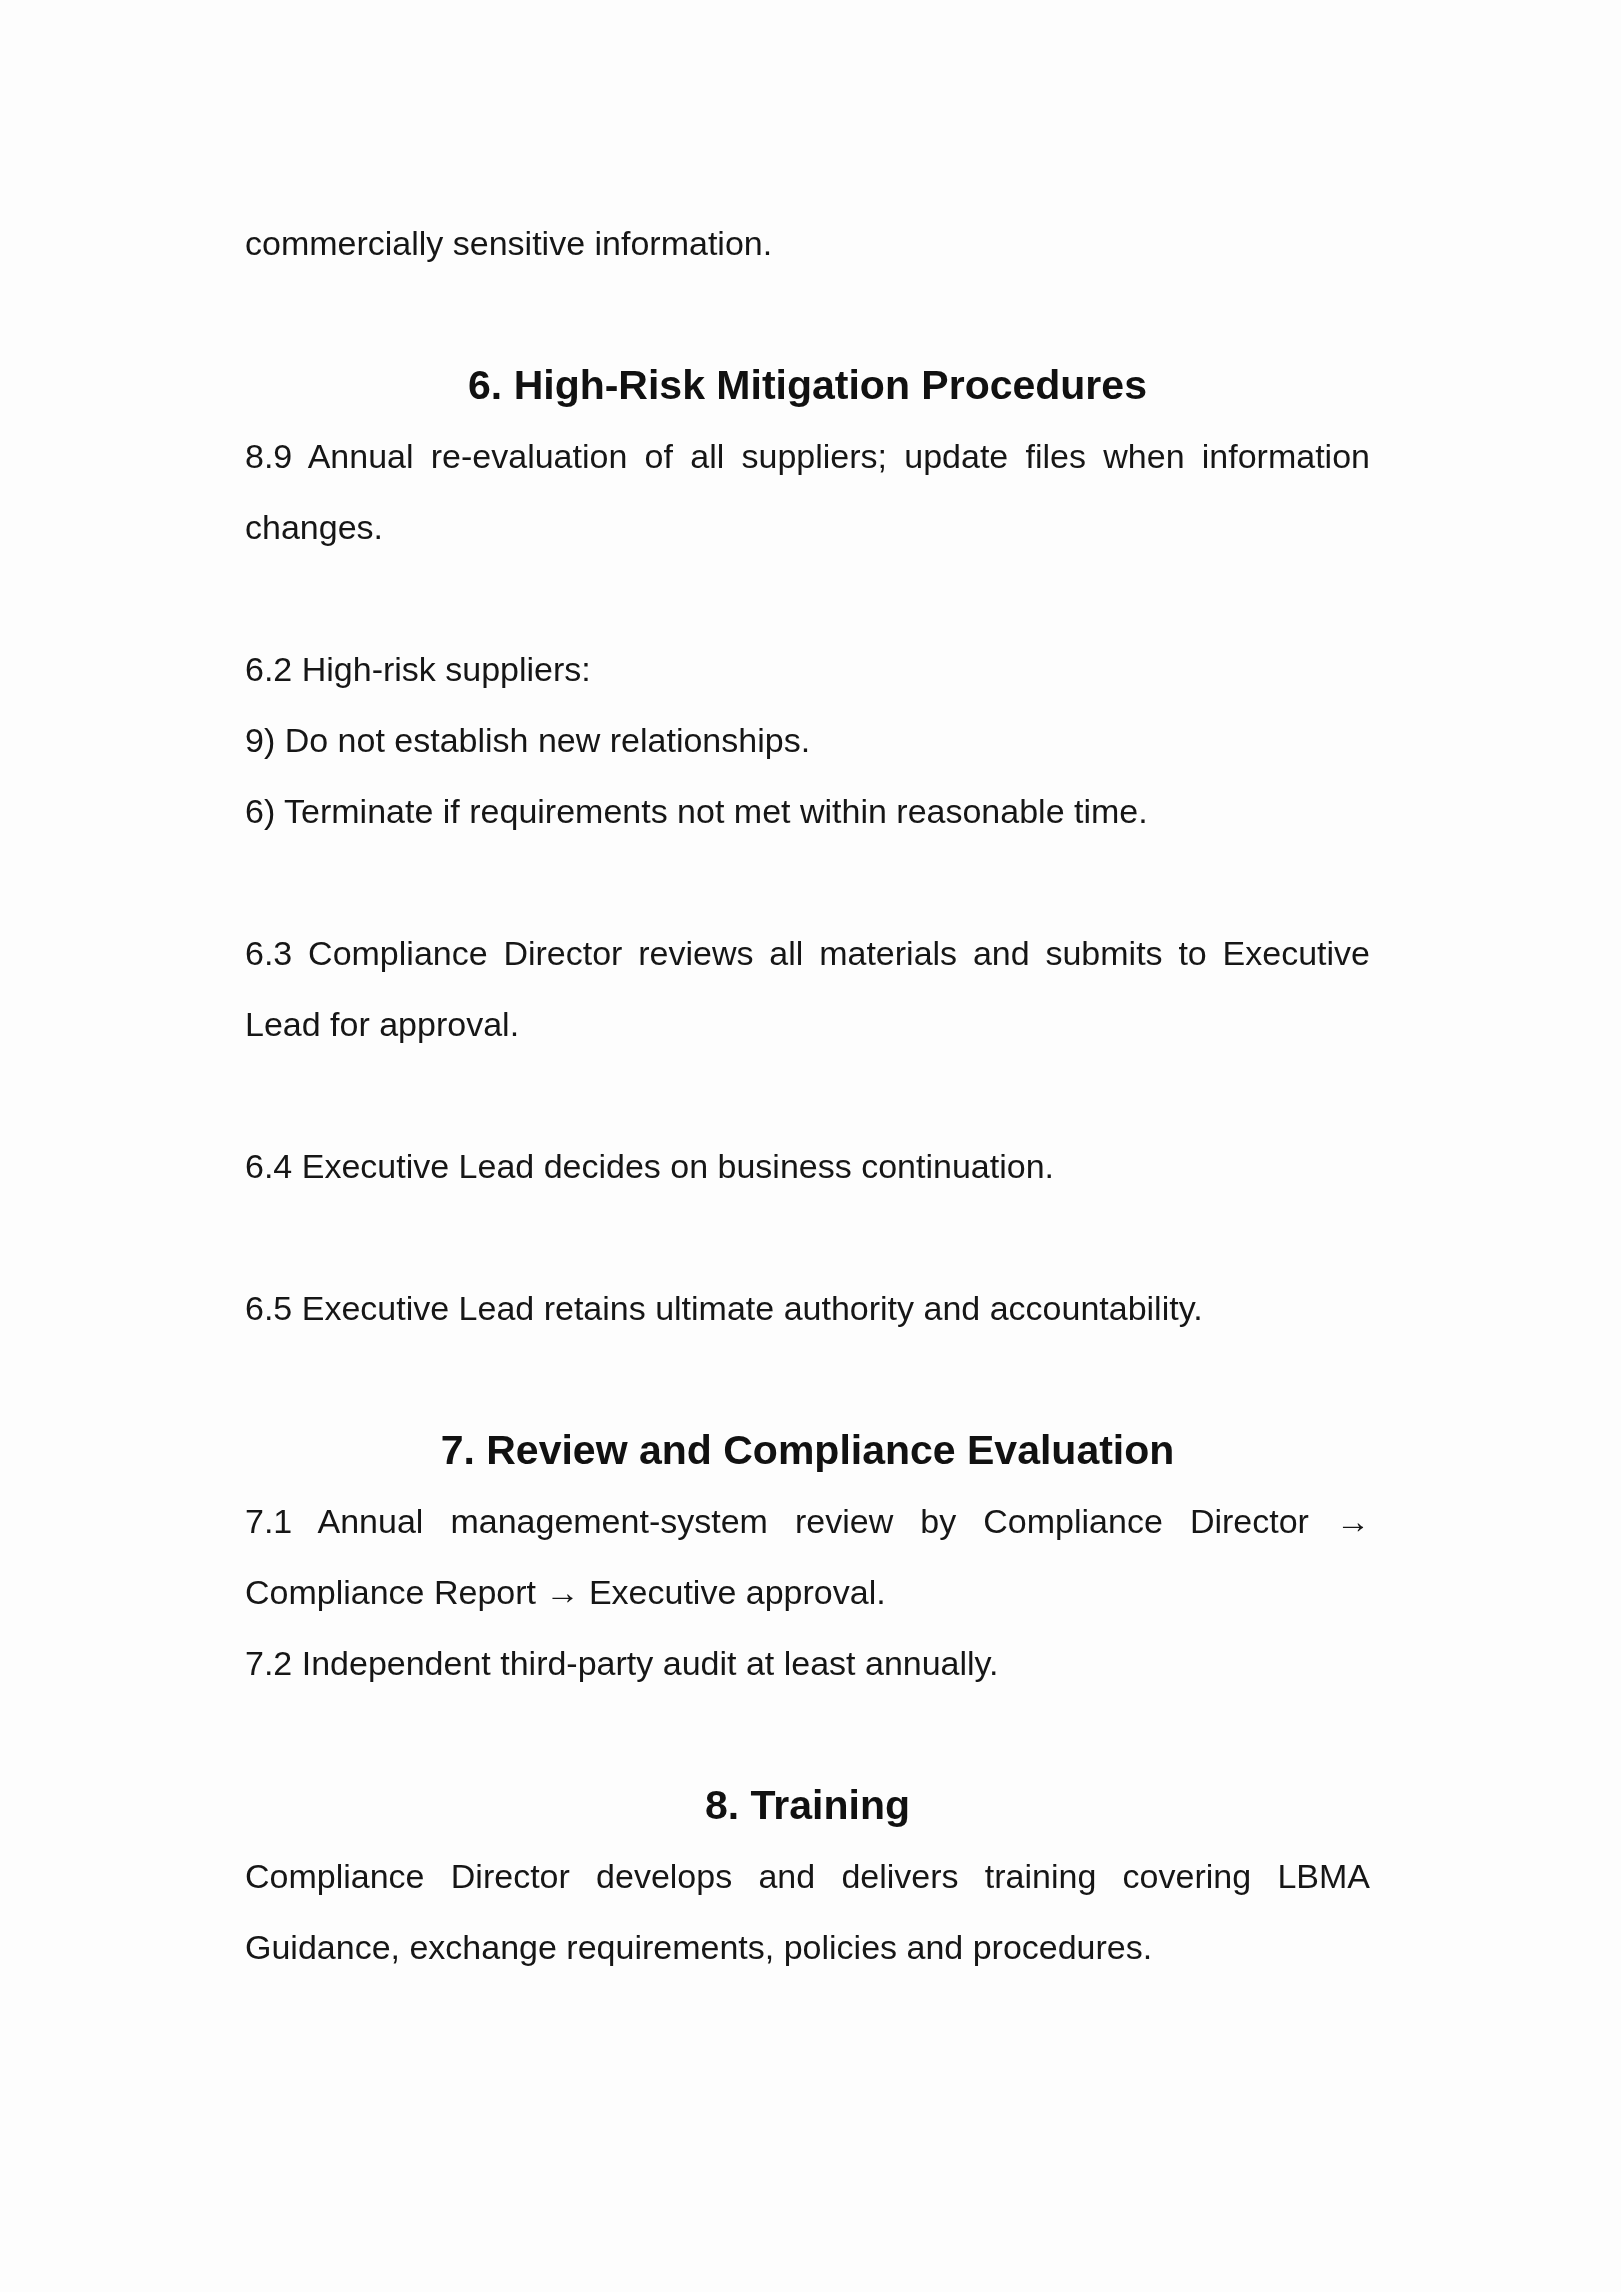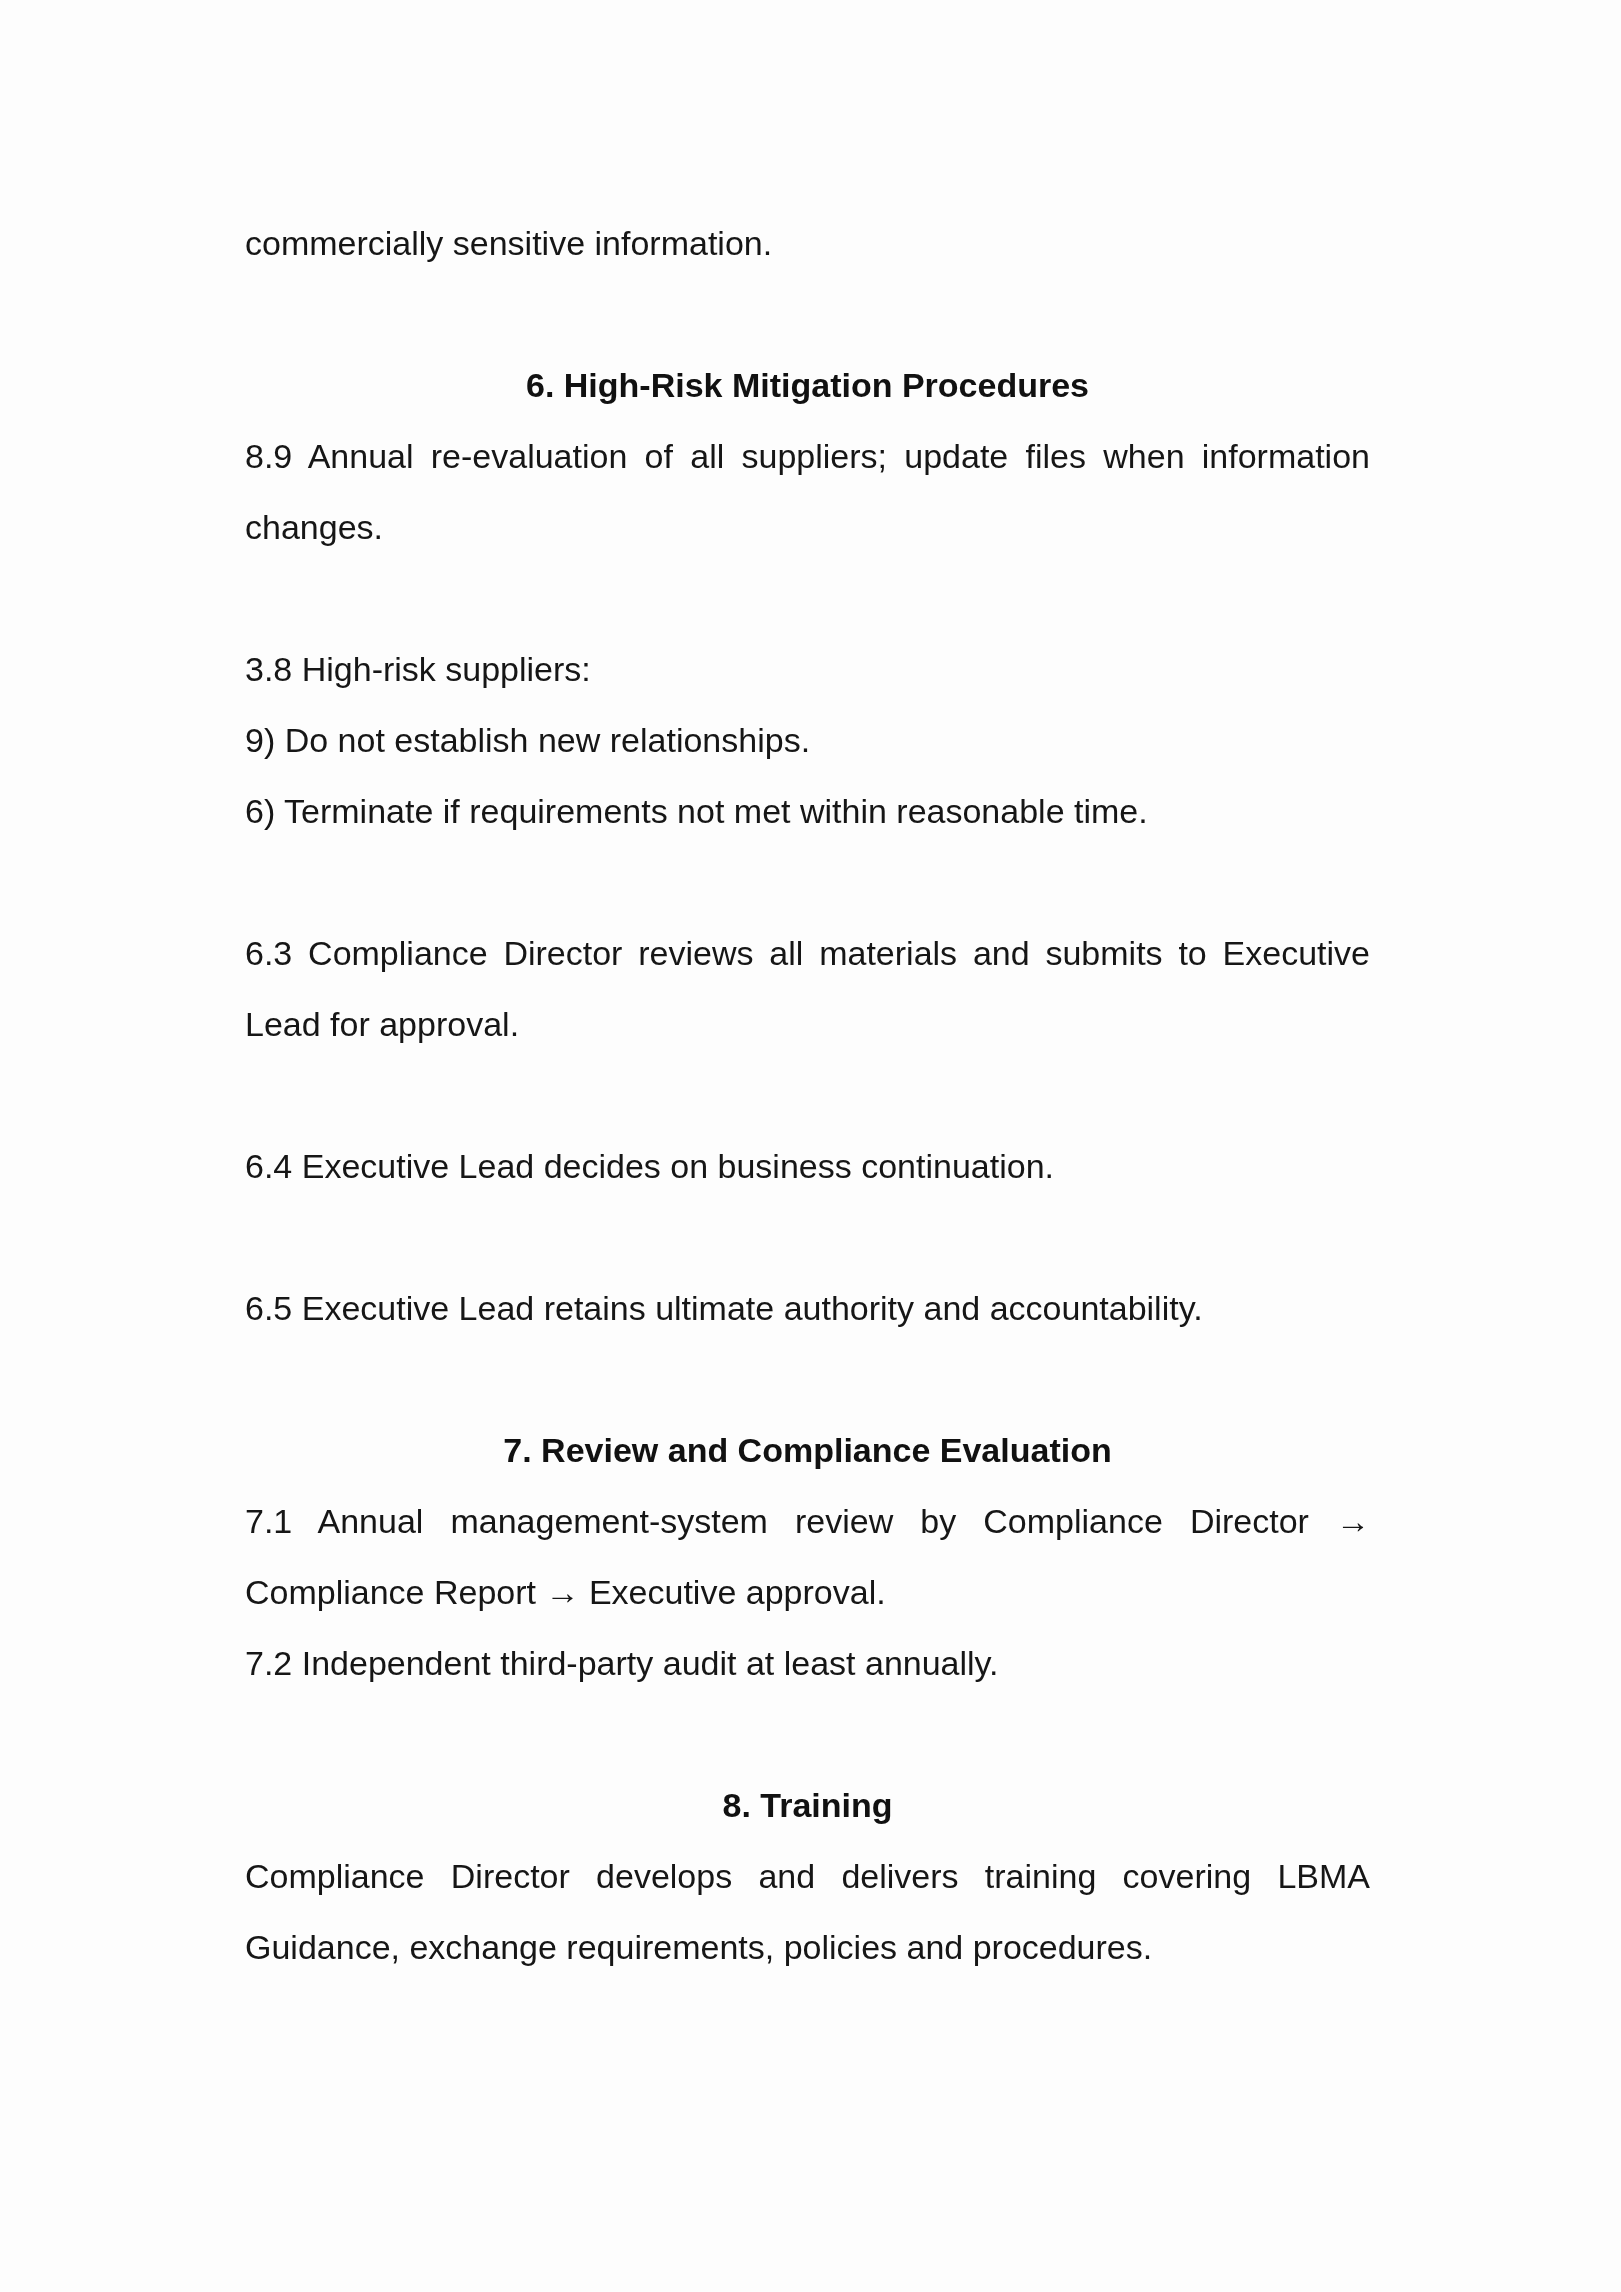--- a/index.html
+++ b/index.html
@@ -26,21 +26,21 @@
     }
     .body {
       text-align: left;
       font-weight: normal;
     }
     .justify {
       text-align: justify;
       text-justify: inter-word;
     }
     .heading {
-      font-size: 34px;
+      font-size: 41px;
       line-height: 71px;
       font-weight: bold;
       text-align: center;
       color: #111111;
     }
     
     .gap {
       margin-bottom: 71px !important;
     }
   </style>
@@ -48,21 +48,21 @@
 <body>
 
 <main class="page">
 
   <p class="body gap">commercially sensitive information.</p>
 
   <h2 class="heading">6. High-Risk Mitigation Procedures</h2>
 
   <p class="body justify gap">8.9 Annual re-evaluation of all suppliers; update files when information changes.</p>
 
-  <p class="body">3.8 High-risk suppliers:</p>
+  <p class="body">6.2 High-risk suppliers:</p>
 
   <p class="body">9) Do not establish new relationships.</p>
 
 
   <p class="body gap">6) Terminate if requirements not met within reasonable time.</p>
 
   <p class="body justify gap">6.3 Compliance Director reviews all materials and submits to Executive Lead for approval.</p>
 
   <p class="body gap">6.4 Executive Lead decides on business continuation.</p>
 

